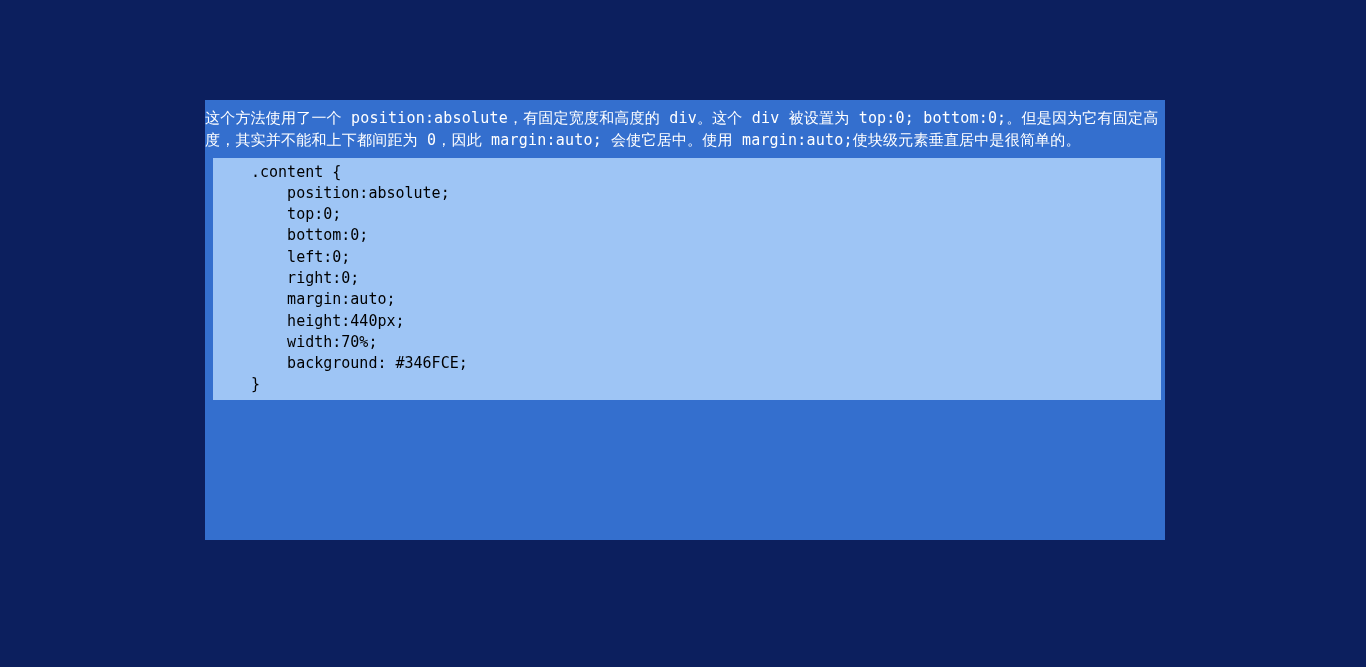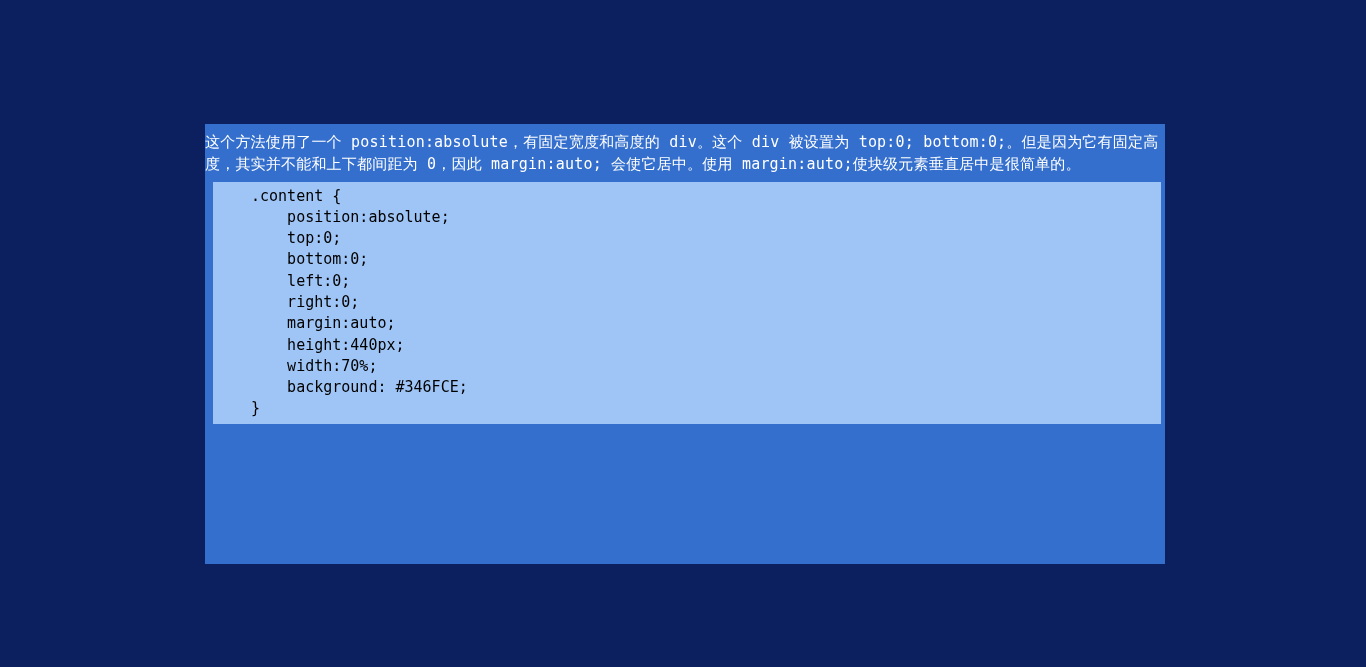--- a/index.html
+++ b/index.html
@@ -9,21 +9,21 @@
     }
     body {
       width: 1366px;
       height: 667px;
       background: #0c1f5e;
       position: relative;
       font-family: "Microsoft YaHei", "SimSun", sans-serif;
     }
     .content-wrapper {
       position: absolute;
-      top: 124px;
+      top: 100px;
       left: 205px;
       width: 960px;
       height: 440px;
       background: #346FCE;
     }
     .description {
       color: #ffffff;
       font-size: 15px;
       line-height: 1.45;
       padding: 8px 0 6px 0;

